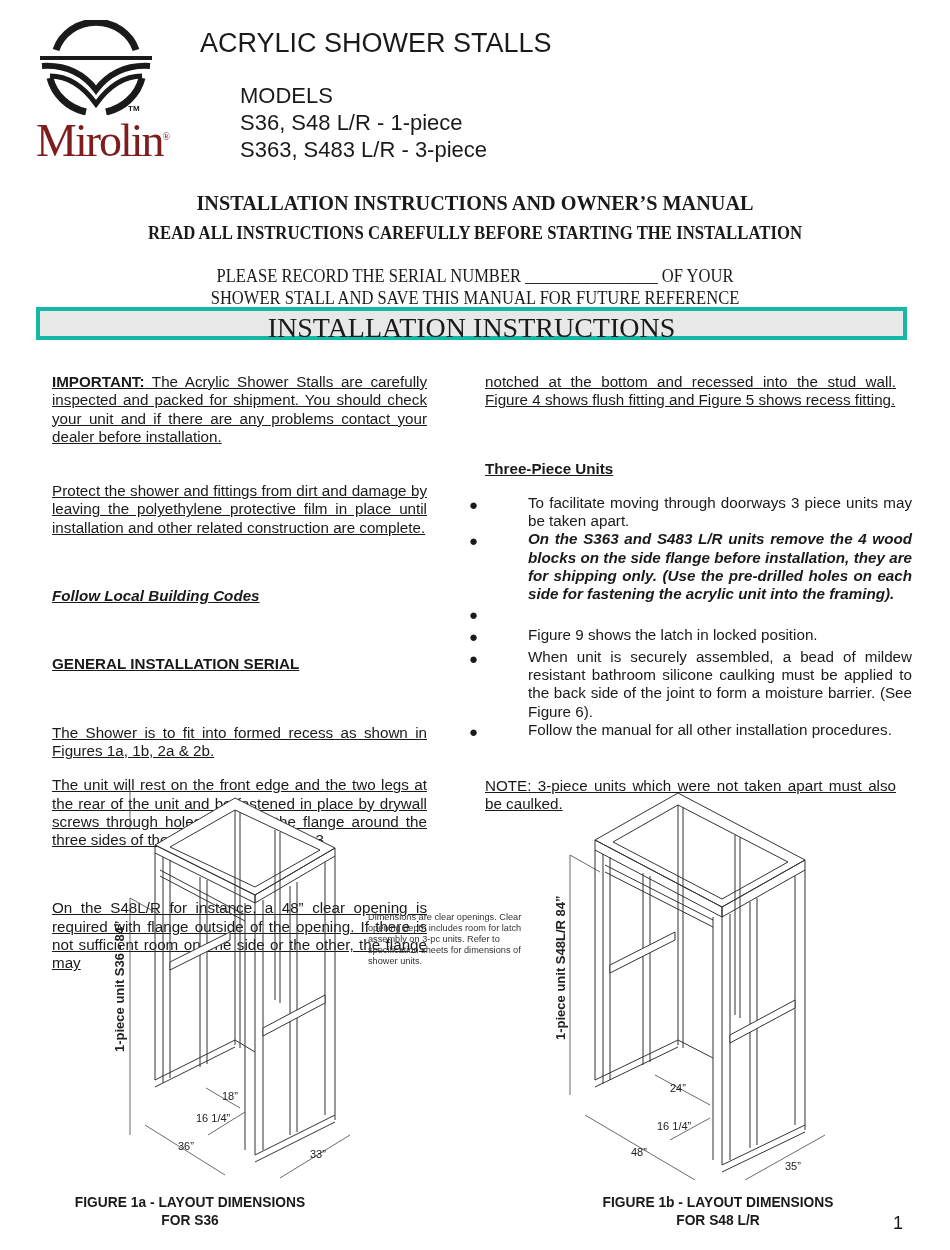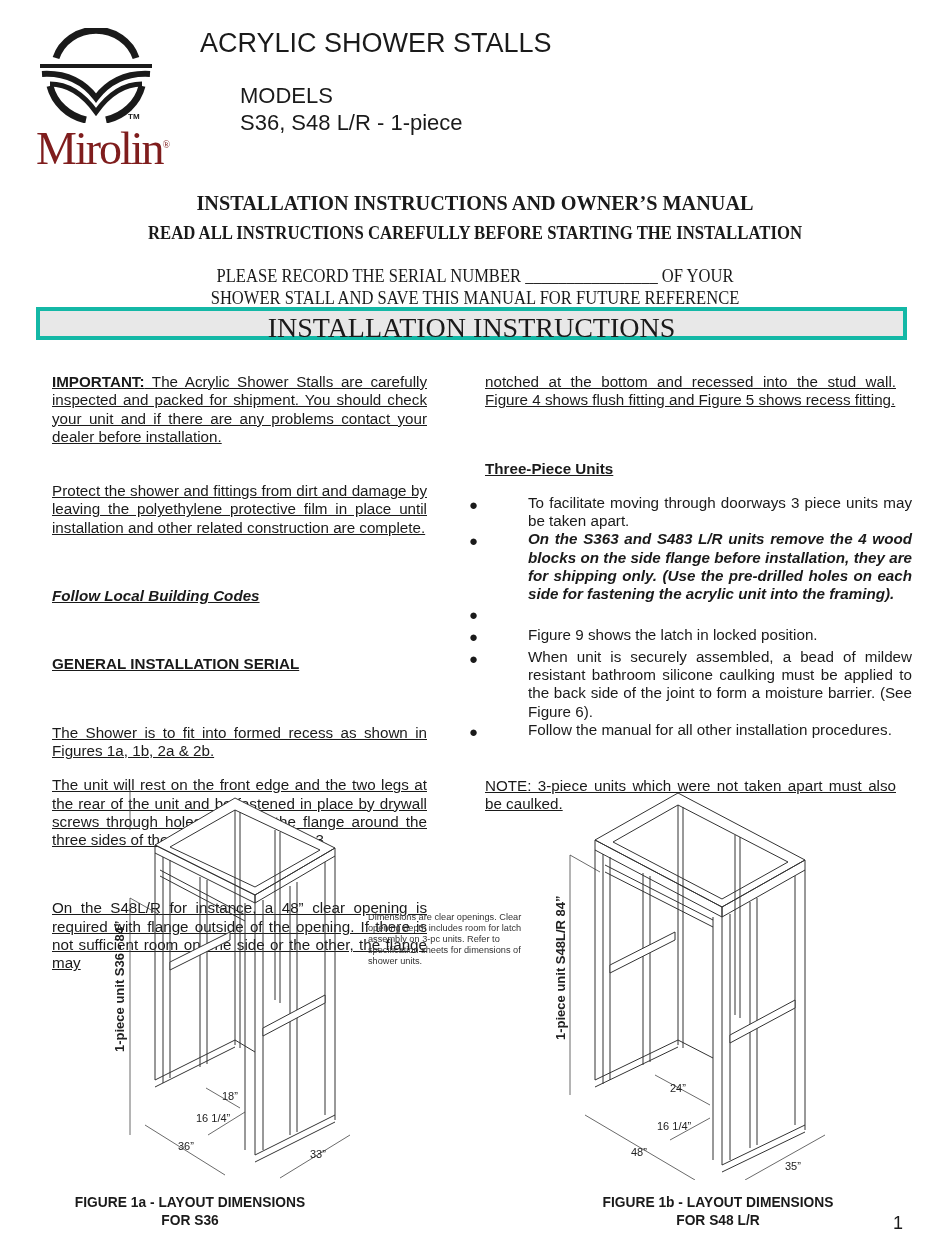--- a/index.html
+++ b/index.html
@@ -1,20 +1,20 @@
 <!DOCTYPE html>
 <html><head>
 <meta charset="utf-8">
 <style>
   html, body { margin:0; padding:0; background:#ffffff; }
   body { width:950px; height:1250px; position:relative; overflow:hidden; color:#1a1a1a;
          font-family:"Liberation Sans", sans-serif; }
   .abs { position:absolute; }
   
-  #logo { left:36px; top:28px; width:120px; height:150px; }
+  #logo { left:36px; top:20px; width:120px; height:150px; }
   #logo-word { position:absolute; left:0; top:98px; font-family:"Liberation Serif", serif;
                font-size:46px; letter-spacing:-2px; color:#7f1d1d; line-height:1; }
   #logo-word sup { font-size:10px; letter-spacing:0; }
   #logo-tm { position:absolute; left:92px; top:84px; font-size:8px; font-weight:bold; }
   
   .hdr-sans { font-family:"Liberation Sans", sans-serif; font-weight:normal; text-align:left; }
   #main-title { left:200px; width:490px; top:28px; font-size:27px; }
   #models-block { left:240px; width:410px; top:82px; font-size:22px; line-height:27px; }
   .hdr-serif { font-family:"Liberation Serif", serif; text-align:center; }
   #manual-title { left:0; width:950px; top:190px; font-size:22px; font-weight:bold; transform:scaleX(0.92); }
@@ -60,20 +60,21 @@
     <path d="M106 58 A48 46 0 0 1 70 92" stroke="#1a1a1a" stroke-width="7" fill="none"></path>
   </svg>
   <span id="logo-tm">TM</span>
   <div id="logo-word"><span>Mirolin</span><sup>®</sup></div>
 </div>
 
 <div id="main-title" class="abs hdr-sans">ACRYLIC SHOWER STALLS</div>
 <div id="models-block" class="abs hdr-sans">
   <div>MODELS</div>
   <div>S36, S48 L/R - 1-piece</div>
+  <div>S363, S483 L/R - 3-piece</div>
 </div>
 <div id="manual-title" class="abs hdr-serif">INSTALLATION INSTRUCTIONS AND OWNER’S MANUAL</div>
 <div id="read-all" class="abs hdr-serif">READ  ALL INSTRUCTIONS CAREFULLY BEFORE STARTING THE  INSTALLATION</div>
 <div id="serial-block" class="abs hdr-serif">
   <div>
     <span>PLEASE RECORD THE SERIAL NUMBER</span>
     <span>________________</span>
     <span>OF YOUR</span>
   </div>
   <div>SHOWER STALL AND SAVE THIS MANUAL FOR FUTURE REFERENCE</div>

